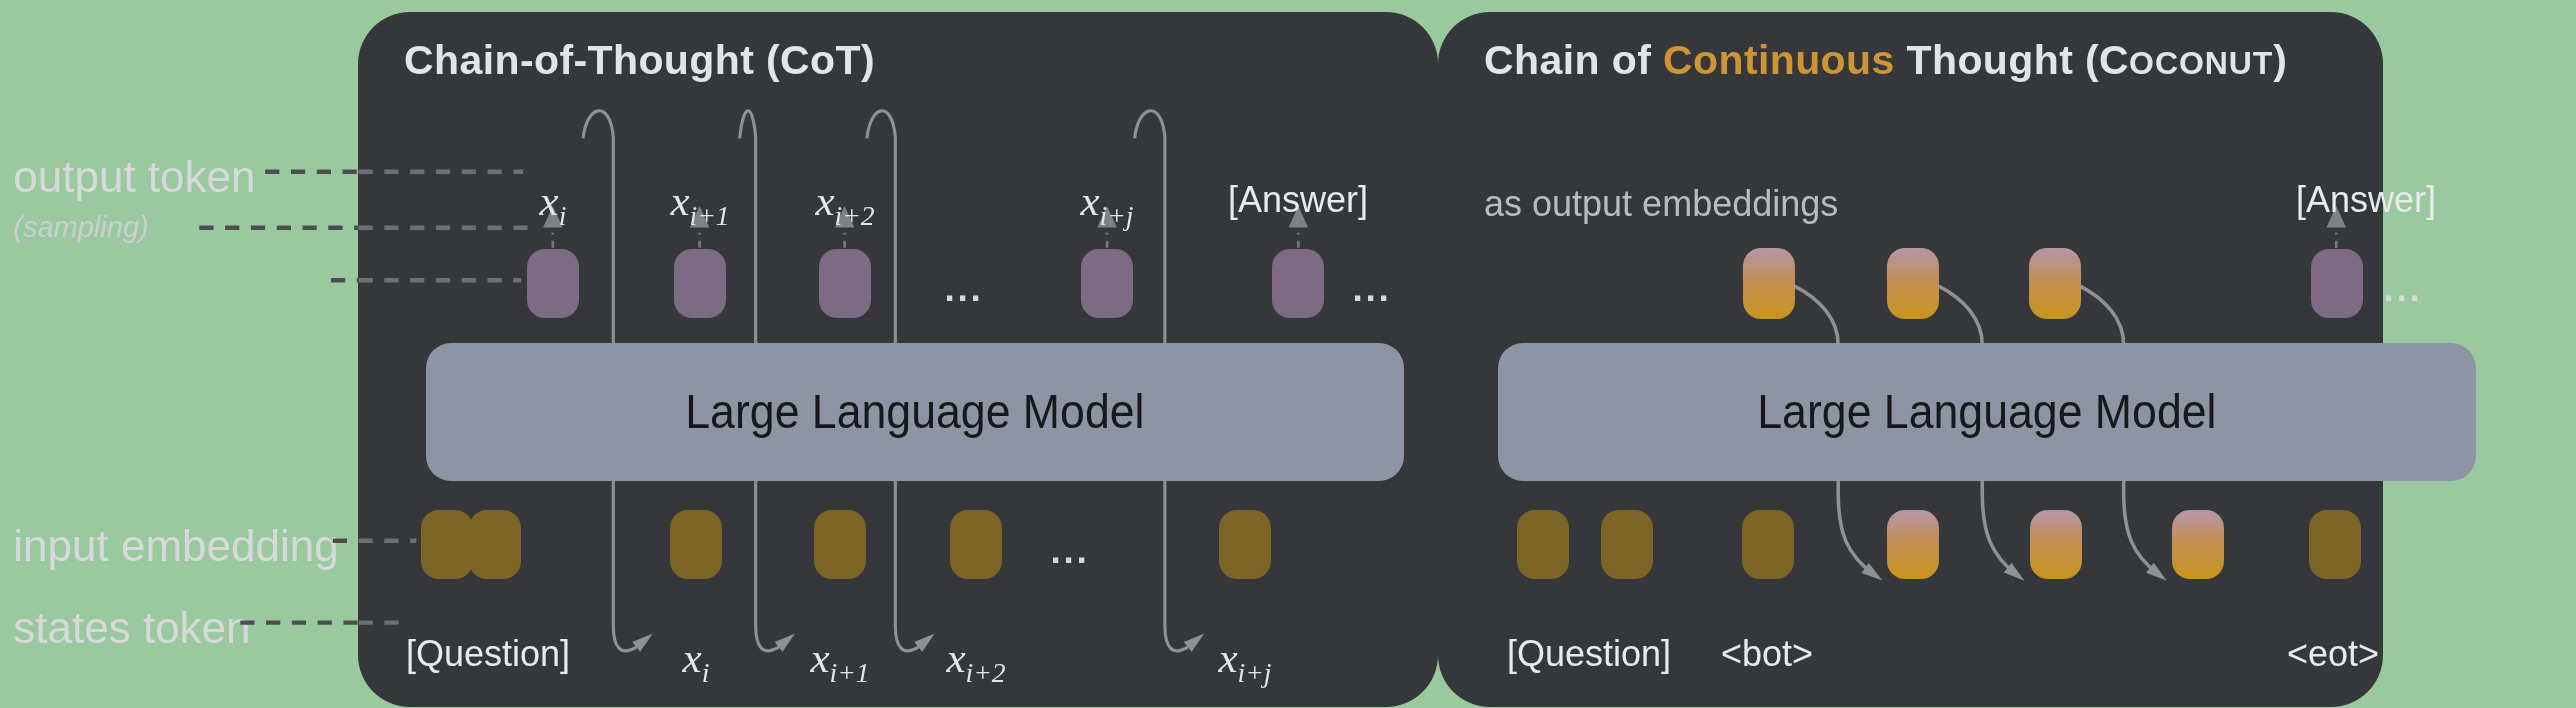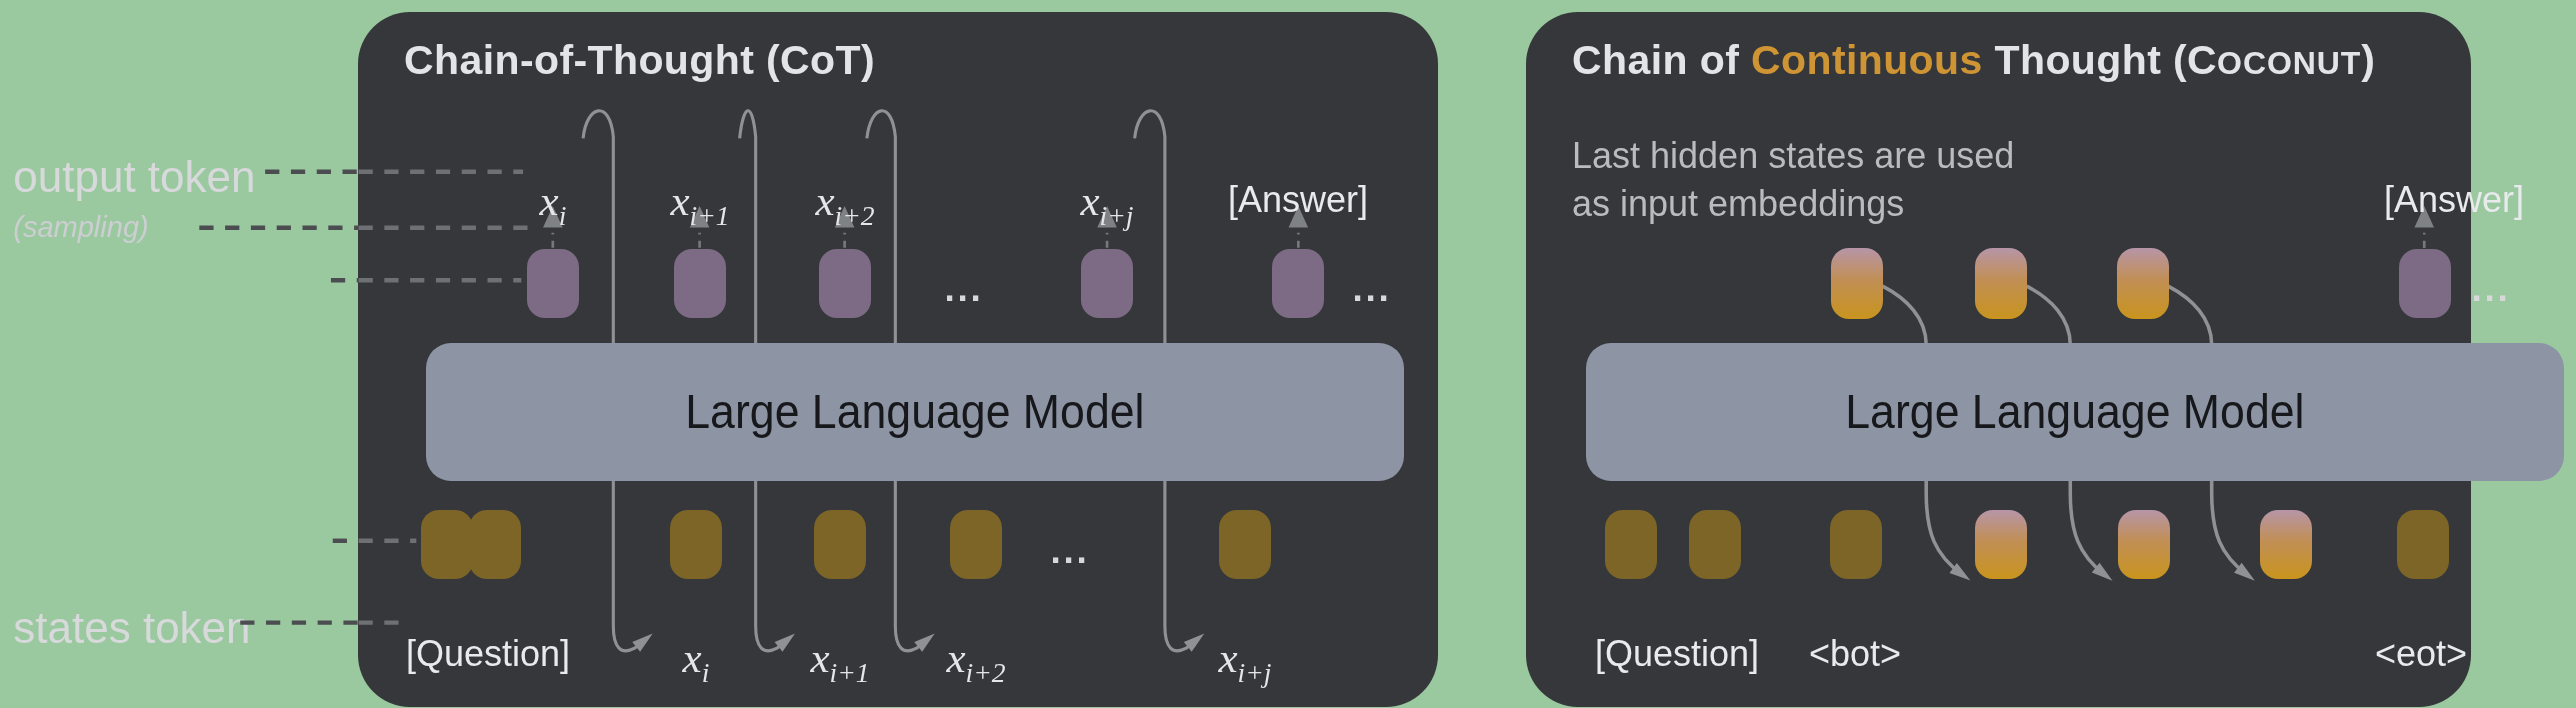--- a/index.html
+++ b/index.html
@@ -4,21 +4,21 @@
 <style>
   html,body{margin:0;padding:0;background:#9ac9a0;}
   .stage{position:relative;width:2576px;height:708px;background:#9ac9a0;overflow:hidden;
          font-family:"Liberation Sans",sans-serif;}
   
   .legend-label{position:absolute;left:13.3px;color:#d7d9db;font-size:44px;white-space:nowrap;}
   .legend-label.sampling{font-style:italic;font-size:29px;color:#ccced1;}
   
   .panel{position:absolute;top:11.6px;height:695px;background:#35373a;border-radius:52px;}
   .panel.cot{left:358px;width:1080px;}
-  .panel.coconut{left:1526px;width:945px;}
+  .panel.coconut{left:1438px;width:945px;}
   .panel-title{position:absolute;left:46px;top:25px;font-size:41px;font-weight:700;
                color:#e2e4e7;white-space:nowrap;letter-spacing:0.4px;}
   .hl{color:#cf9434;}
   .smallcaps{font-size:32px;letter-spacing:0.9px;}
   .subtitle{position:absolute;left:46px;color:#b9bcbf;font-size:36px;white-space:nowrap;}
   
   .pill{position:absolute;width:52px;height:69px;border-radius:18px;z-index:2;}
   .pill.purple{background:#7d6b85;}
   .pill.gold{background:#7c6527;}
   .pill.grad{background:linear-gradient(180deg,#b795a8 0%,#c18f55 45%,#c9941d 100%);}
@@ -39,20 +39,21 @@
   .wires{position:absolute;left:0;top:0;z-index:1;}
   .overlay{position:absolute;left:0;top:0;z-index:4;pointer-events:none;}
 </style>
 </head>
 <body>
 
 <div class="stage">
 
   <div class="legend-label" style="top:152px">output token</div>
   <div class="legend-label sampling" style="top:211px">(sampling)</div>
+  <div class="legend-label" style="top:521px">input embedding</div>
   <div class="legend-label" style="top:603px">states token</div>
 
   <div class="panel cot">
     <div class="panel-title">Chain-of-Thought (CoT)</div>
 
     <svg class="wires" width="1080" height="695" viewBox="0 0 1214 781">
       <defs>
         <marker id="ah-l" markerUnits="userSpaceOnUse" markerWidth="30" markerHeight="30" refX="14" refY="10" orient="auto">
           <path d="M2,3 L26,10 L2,17 z" fill="#8f9194"></path>
         </marker>
@@ -111,22 +112,21 @@
     <div class="tok row-bottom" style="left:338px"><span>x</span><span class="sub">i</span></div>
     <div class="tok row-bottom" style="left:482px"><span>x</span><span class="sub">i+1</span></div>
     <div class="tok row-bottom" style="left:618px"><span>x</span><span class="sub">i+2</span></div>
     <div class="tok row-bottom" style="left:887px"><span>x</span><span class="sub">i+j</span></div>
   </div>
 
   <div class="panel coconut">
     <div class="panel-title">
       <span>Chain of </span><span class="hl">Continuous</span><span> Thought (C</span><span class="smallcaps">OCONUT</span><span>)</span>
     </div>
-    <div class="subtitle" style="top:123px">Last hidden states are used</div>
-    <div class="subtitle" style="top:171px">as input embeddings</div>
+    <div class="subtitle" style="top:171px">as output embeddings</div>
 
     <svg class="wires" width="1069" height="695" viewBox="0 0 1202 781">
       <defs>
         <marker id="ah-r" markerUnits="userSpaceOnUse" markerWidth="30" markerHeight="30" refX="14" refY="10" orient="auto">
           <path d="M2,3 L26,10 L2,17 z" fill="#8f9194"></path>
         </marker>
       </defs>
       <g stroke="#8f9194" stroke-width="4" fill="none">
         <path d="M401,308 C428,322 450,344 450,374 L450,540 C450,586 460,610 490,632" marker-end="url(#ah-r)"></path>
         <path d="M563,308 C590,322 612,344 612,374 L612,540 C612,586 622,610 650,632" marker-end="url(#ah-r)"></path>

